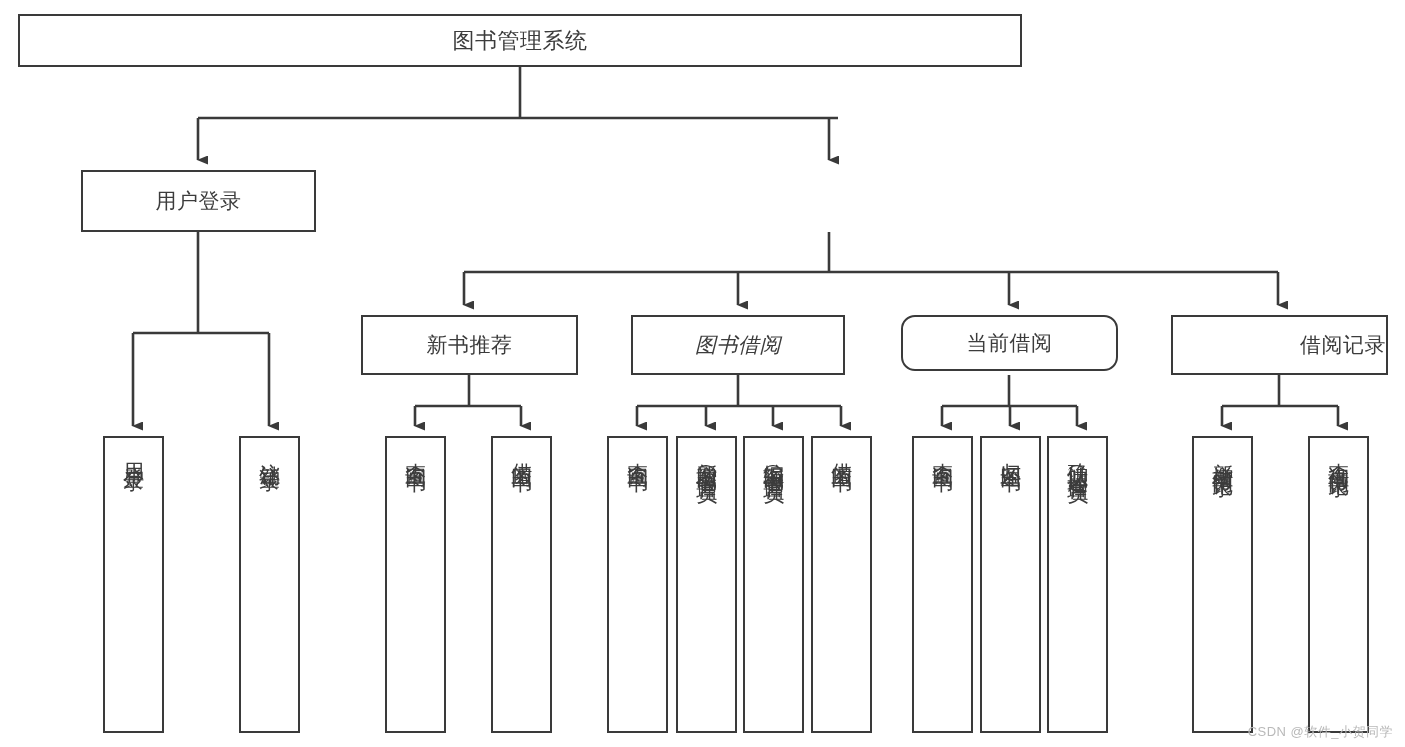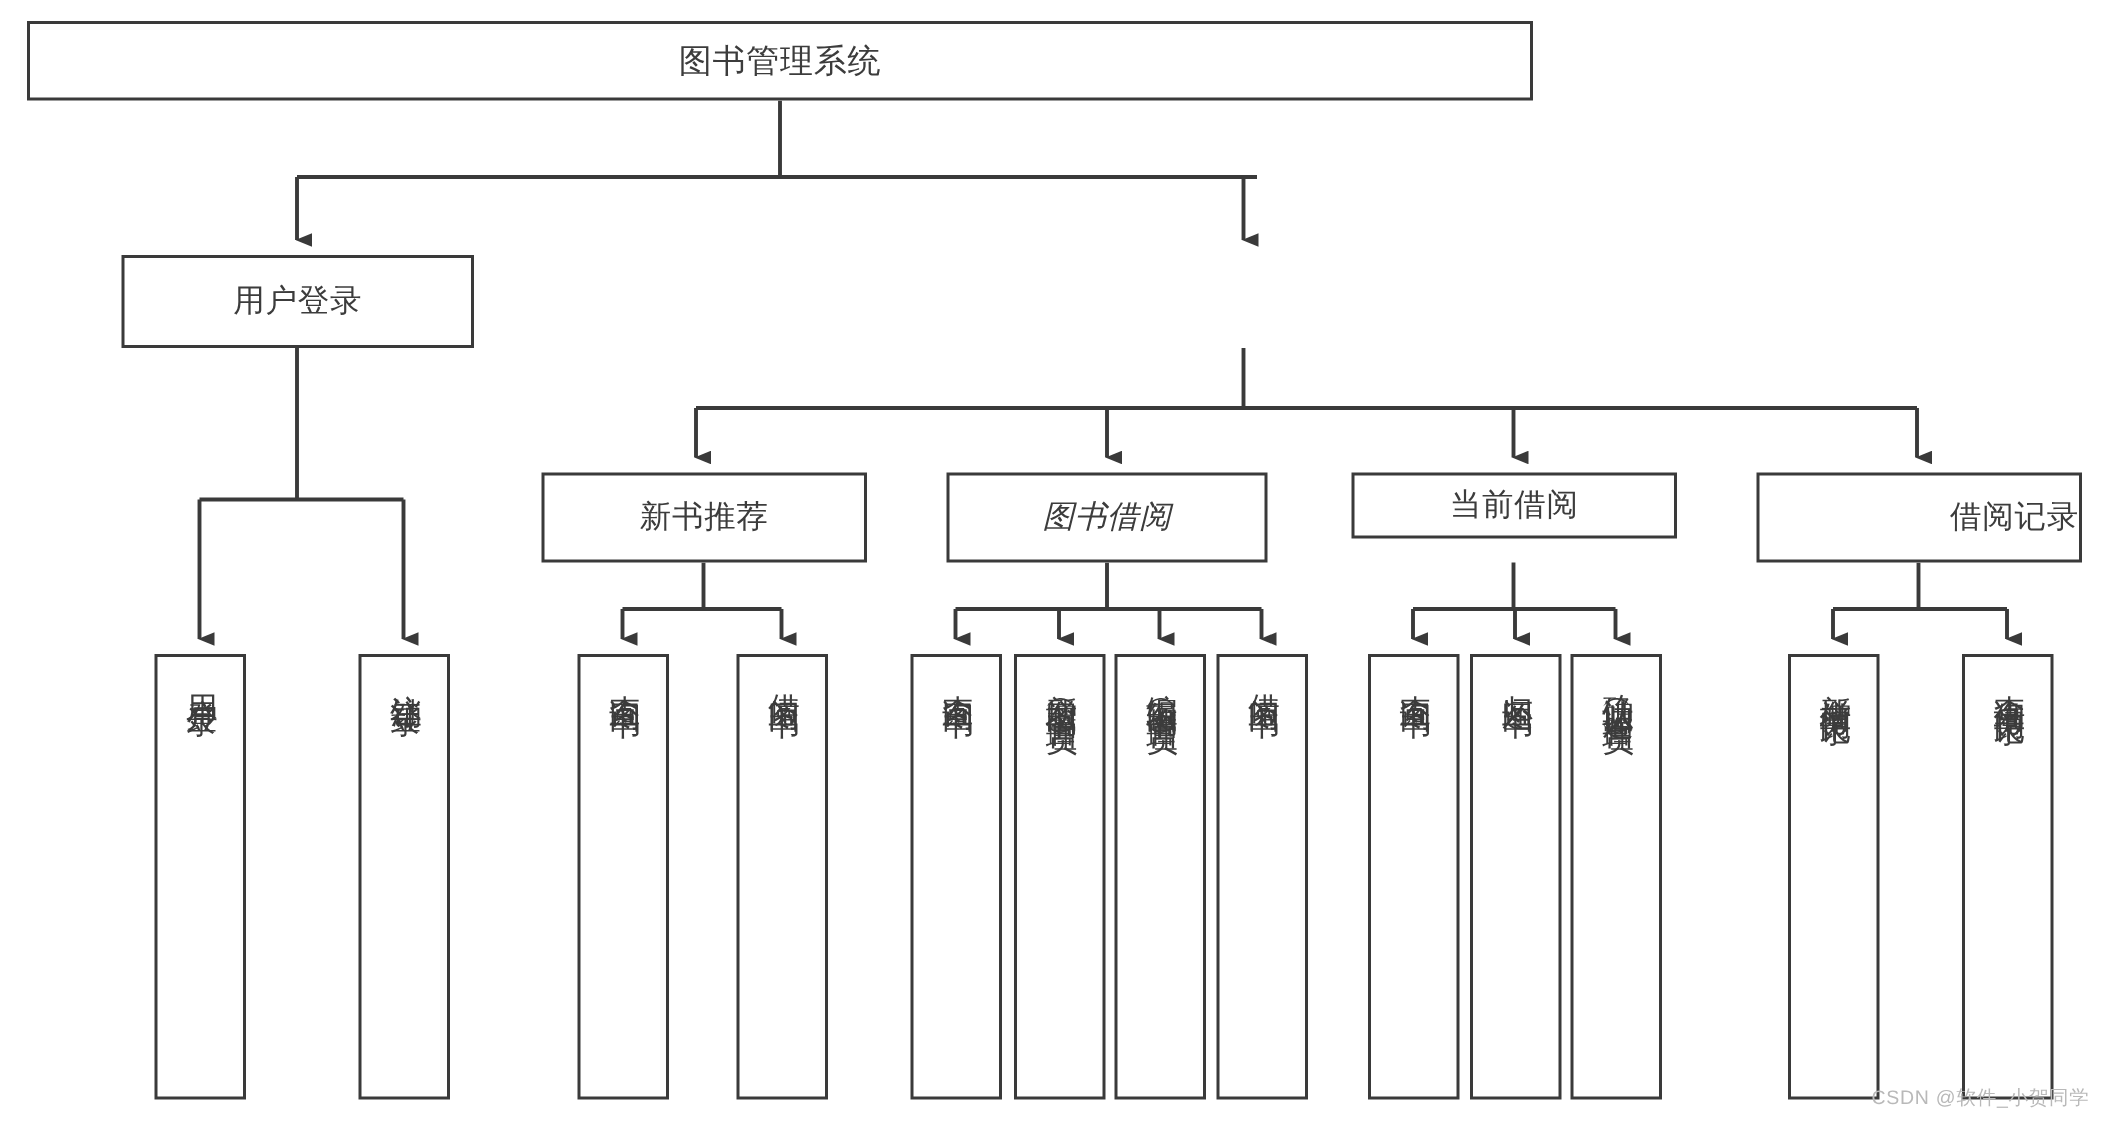--- a/index.html
+++ b/index.html
@@ -136,21 +136,21 @@
   <div class="node horizontal" style="left:81px; top:170px; width:235px; height:62px;">
     <span class="node-label">用户登录</span>
   </div>
 
   <div class="node horizontal" style="left:361px; top:315px; width:217px; height:60px;">
     <span class="node-label">新书推荐</span>
   </div>
   <div class="node horizontal" style="left:631px; top:315px; width:214px; height:60px;font-style:italic;">
     <span class="node-label">图书借阅</span>
   </div>
-  <div class="node horizontal" style="left:901px; top:315px; width:217px; height:44px;">
+  <div class="node horizontal" style="left:901px; top:315px; width:217px; height:56px;border-radius:14px;">
     <span class="node-label">当前借阅</span>
   </div>
   <div class="node horizontal" style="left:1171px; top:315px; width:217px; height:60px;justify-content:flex-end;">
     <span class="node-label">借阅记录</span>
   </div>
 
   <div class="node vertical" style="left:103px; top:436px; width:61px; height:297px;">
     <span class="node-label">用户登录</span>
   </div>
   <div class="node vertical" style="left:239px; top:436px; width:61px; height:297px;">

